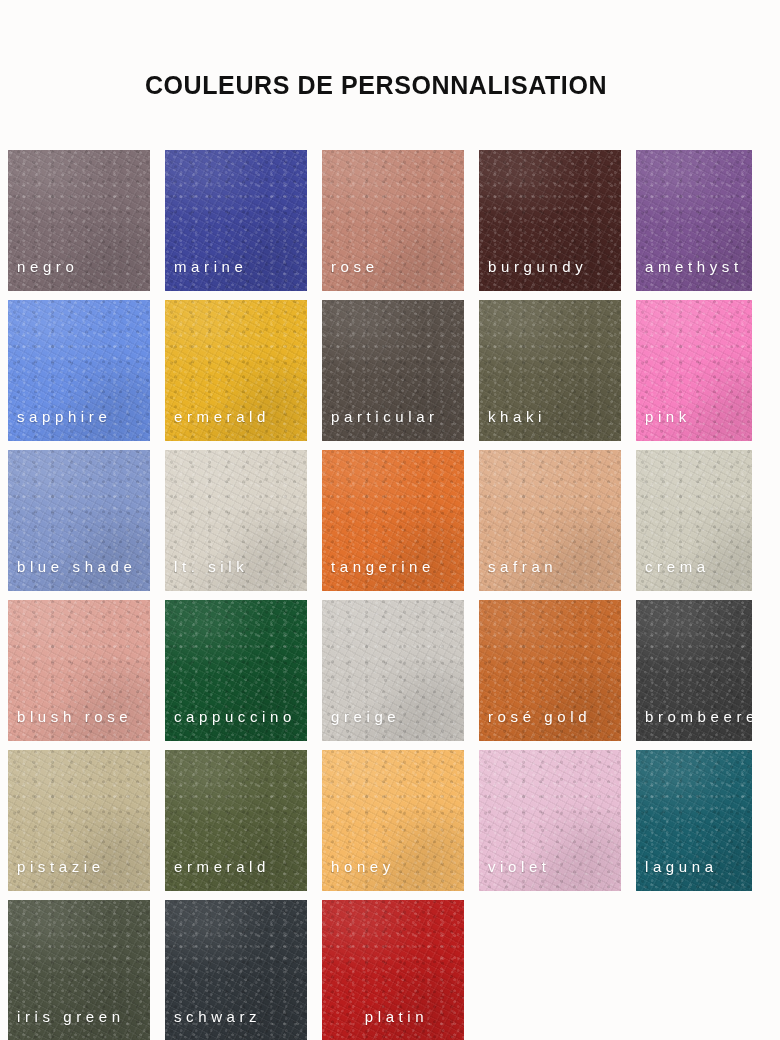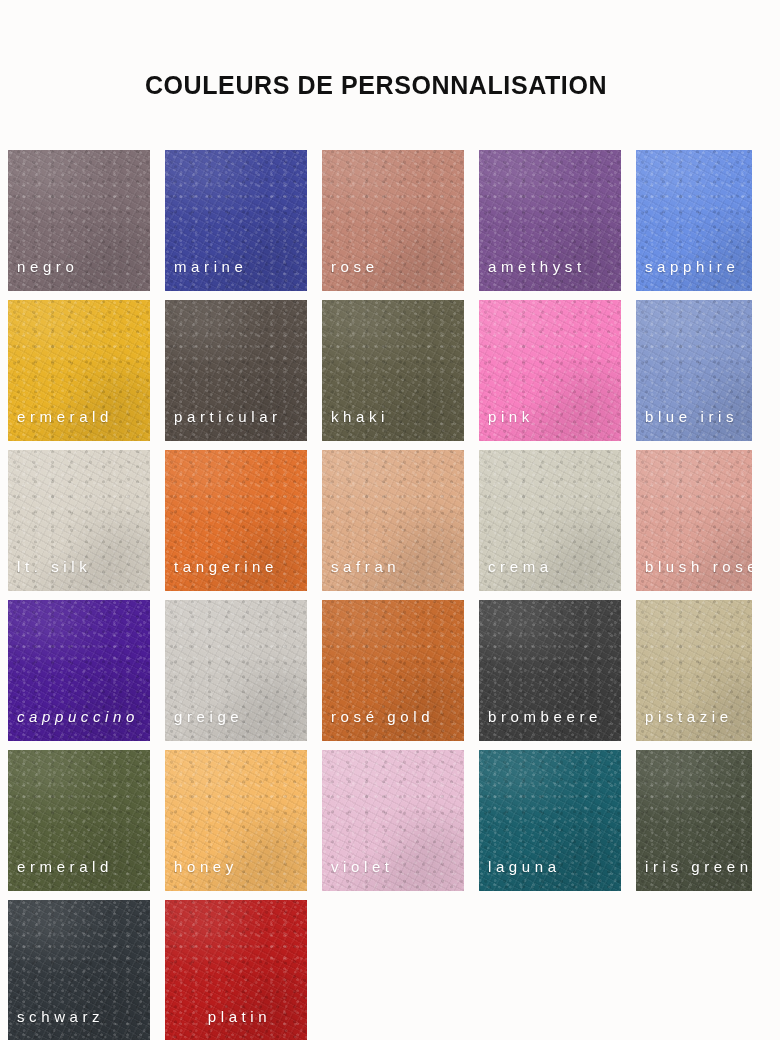--- a/index.html
+++ b/index.html
@@ -151,20 +151,27 @@
         <div class="sheen"></div>
         <div class="swatch-label">marine</div>
       </div>
       <div class="swatch" style="background-color: rgb(193, 133, 116);">
         <div class="grain g1"></div>
         <div class="grain g2"></div>
         <div class="grain g3"></div>
         <div class="sheen"></div>
         <div class="swatch-label">rose</div>
       </div>
+      <div class="swatch" style="background-color: rgb(74, 38, 35);">
+        <div class="grain g1"></div>
+        <div class="grain g2"></div>
+        <div class="grain g3"></div>
+        <div class="sheen"></div>
+        <div class="swatch-label">burgundy</div>
+      </div>
       <div class="swatch" style="background-color: rgb(123, 83, 145);">
         <div class="grain g1"></div>
         <div class="grain g2"></div>
         <div class="grain g3"></div>
         <div class="sheen"></div>
         <div class="swatch-label">amethyst</div>
       </div>
       <div class="swatch" style="background-color: rgb(106, 143, 228);">
         <div class="grain g1"></div>
         <div class="grain g2"></div>
@@ -198,21 +205,21 @@
         <div class="grain g2"></div>
         <div class="grain g3"></div>
         <div class="sheen"></div>
         <div class="swatch-label">pink</div>
       </div>
       <div class="swatch" style="background-color: rgb(131, 151, 203);">
         <div class="grain g1"></div>
         <div class="grain g2"></div>
         <div class="grain g3"></div>
         <div class="sheen"></div>
-        <div class="swatch-label">blue iris</div>
+        <div class="swatch-label">blue shade</div>
       </div>
       <div class="swatch" style="background-color: rgb(217, 211, 199);">
         <div class="grain g1"></div>
         <div class="grain g2"></div>
         <div class="grain g3"></div>
         <div class="sheen"></div>
         <div class="swatch-label">lt. silk</div>
       </div>
       <div class="swatch" style="background-color: rgb(225, 112, 44);">
         <div class="grain g1"></div>
@@ -235,21 +242,21 @@
         <div class="sheen"></div>
         <div class="swatch-label">crema</div>
       </div>
       <div class="swatch" style="background-color: rgb(221, 161, 150);">
         <div class="grain g1"></div>
         <div class="grain g2"></div>
         <div class="grain g3"></div>
         <div class="sheen"></div>
         <div class="swatch-label">blush rose</div>
       </div>
-      <div class="swatch" style="background-color: #4c1d95; font-style: italic;">
+      <div class="swatch" style="background-color: #14532d;">
         <div class="grain g1"></div>
         <div class="grain g2"></div>
         <div class="grain g3"></div>
         <div class="sheen"></div>
         <div class="swatch-label">cappuccino</div>
       </div>
       <div class="swatch" style="background-color: rgb(205, 201, 195);">
         <div class="grain g1"></div>
         <div class="grain g2"></div>
         <div class="grain g3"></div>

